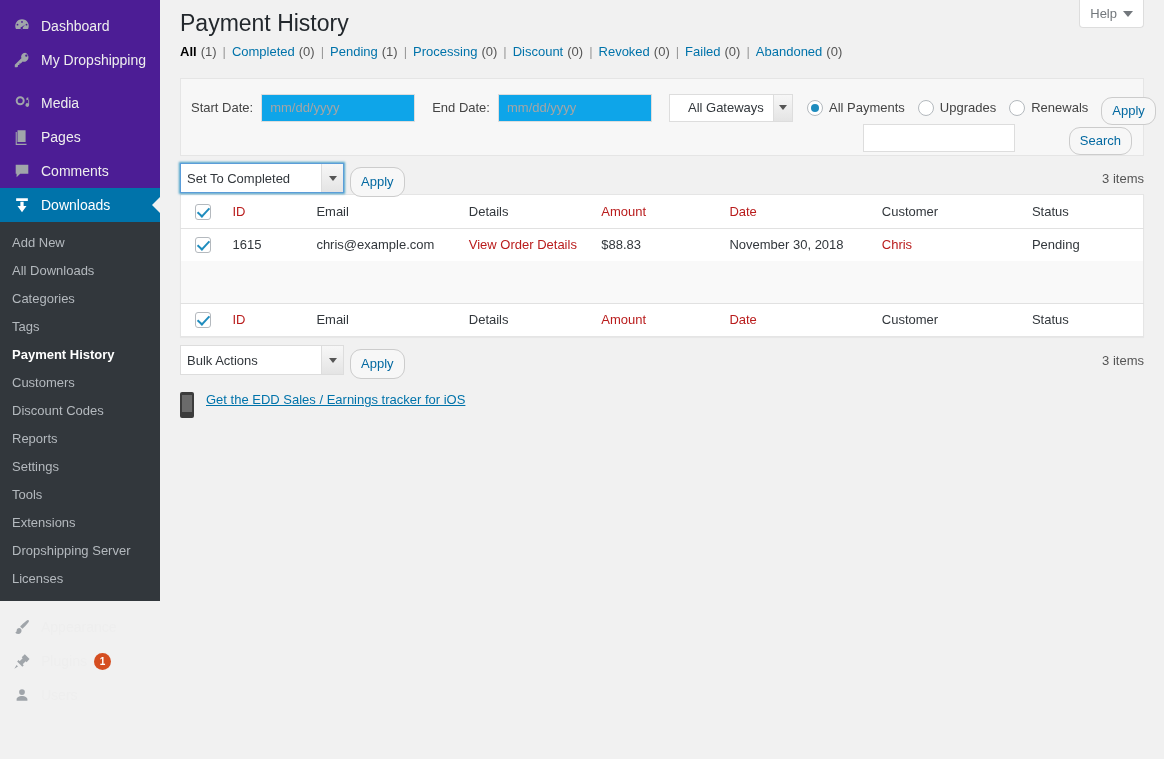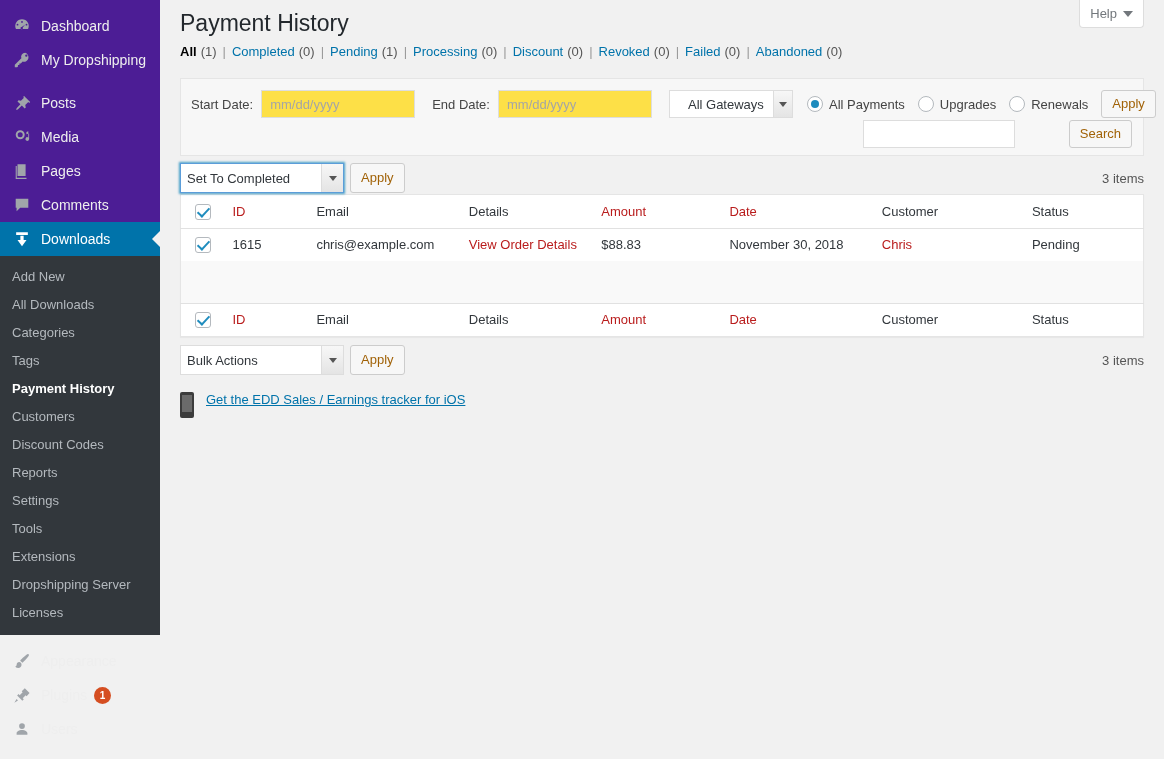--- a/index.html
+++ b/index.html
@@ -139,21 +139,21 @@
   }
   .filter-row1 {
     position: absolute; left: 10px; top: 11px;
     display: flex; align-items: center;
     white-space: nowrap;
   }
   .filter-row1 label { font-size: 13px; color: #444; margin-right: 8px; }
   .inp-date {
     width: 154px; height: 28px;
     border: 1px solid #ddd;
-    background: #fde047;
+    background: #0ea5e9;
     padding: 0 8px;
     font-size: 13px;
     font-family: "Liberation Sans", sans-serif;
     color: #32373c;
     margin-right: 17px;
     outline: none;
   }
   .inp-date::placeholder { color: #a5a5a5; }
   .sel {
     height: 28px;
@@ -199,28 +199,29 @@
     position: absolute; left: 3px; top: 3px;
     width: 8px; height: 8px;
     border-radius: 50%;
     background: #1e8cbe;
   }
   .radio-grp .rlabel { font-size: 13px; color: #444; margin-right: 10px; white-space: nowrap; }
   .btn {
     height: 28px;
     background: #f7f7f7;
     border: 1px solid #ccc;
-    border-radius: 3px;
-    color: #a16207;
+    border-radius: 11px;
+    color: #0369a1;
     font-size: 13px;
     font-family: "Liberation Sans", sans-serif;
     padding: 0 10px;
     cursor: pointer;
     line-height: 26px;
     white-space: nowrap;
+    margin-top: 7px;
   }
   .search-row {
     position: absolute; right: 11px; top: 41px;
     display: flex; align-items: center; gap: 48px;
   }
   .search-input {
     width: 152px; height: 28px;
     border: 1px solid #ddd;
     background: #fff;
     padding: 0 8px;
@@ -382,28 +383,20 @@
       <span class="mi-icon">
         <svg width="18" height="18" viewBox="0 0 20 20" fill="currentColor">
             <path d="M13.5 2a4.5 4.5 0 00-4.2 6.1L2 15.4V18h2.6l.9-.9v-1.5h1.6v-1.6h1.5l2.2-2.2A4.5 4.5 0 1013.5 2zm1.3 4.4a1.3 1.3 0 110-2.6 1.3 1.3 0 010 2.6z"></path>
           </svg>
       </span>
       <span class="mi-label">My Dropshipping</span>
     </div>
 
     <div class="menu-sep"></div>
 
-    <div class="menu-item">
-      <span class="mi-icon">
-        <svg width="18" height="18" viewBox="0 0 20 20" fill="currentColor">
-            <path d="M12.3 2.1l-1.1 1.1 1 1-3.4 3.4-2.6-.6-1.2 1.2 3.2 3.2L4 15.9l-.5 1.8 1.8-.5 4.5-4.3 3.2 3.2 1.2-1.2-.6-2.6 3.4-3.4 1 1 1.1-1.1-6.8-6.7z"></path>
-          </svg>
-      </span>
-      <span class="mi-label">Posts</span>
-    </div>
 
     <div class="menu-item">
       <span class="mi-icon">
         <svg width="18" height="18" viewBox="0 0 20 20" fill="currentColor">
             <path d="M8 2.5a5 5 0 100 10 5 5 0 000-10zm0 2.2a2.8 2.8 0 110 5.6 2.8 2.8 0 010-5.6zM17 3.5v7.1a2 2 0 10.9 1.7V6l-3 .9V4.4l2.1-.9z"></path>
           </svg>
       </span>
       <span class="mi-label">Media</span>
     </div>
 

